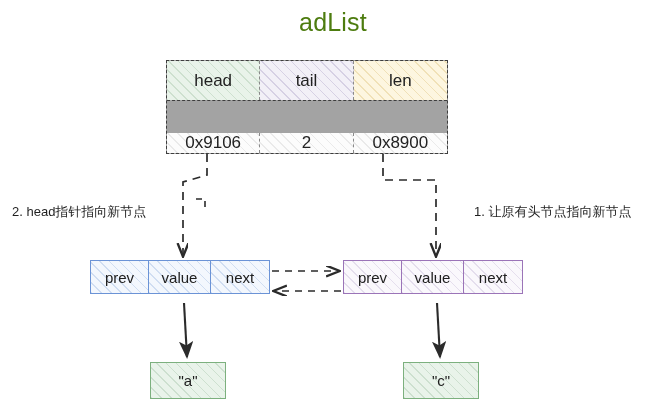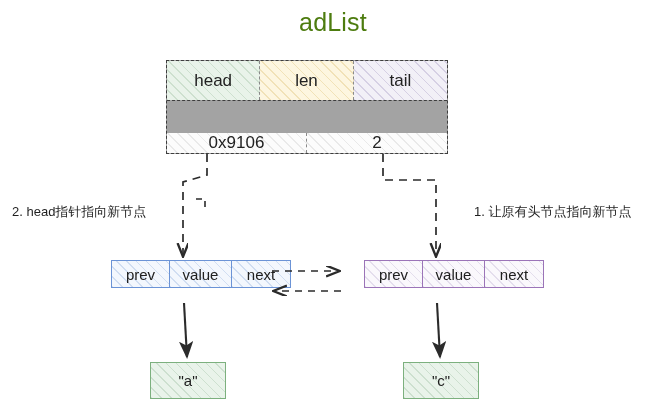--- a/index.html
+++ b/index.html
@@ -72,24 +72,23 @@
   .hatch-green  { background-color: #e9f3ea; background-image: repeating-linear-gradient(45deg, rgba(140,180,145,0.30) 0 1px, transparent 1px 7px); }
   .hatch-yellow { background-color: #fdf6e0; background-image: repeating-linear-gradient(45deg, rgba(212,178,90,0.30) 0 1px, transparent 1px 7px); }
   .hatch-purple { background-color: #f2f0f7; background-image: repeating-linear-gradient(45deg, rgba(150,135,185,0.30) 0 1px, transparent 1px 7px); }
   .hatch-plain  { background-color: #fcfcfc; background-image: repeating-linear-gradient(45deg, rgba(150,150,150,0.18) 0 1px, transparent 1px 7px); margin-top: 32px; }
   .hatch-blue   { background-color: #f3f7fd; background-image: repeating-linear-gradient(45deg, rgba(110,150,210,0.26) 0 1px, transparent 1px 7px); }
   .hatch-lav    { background-color: #faf8fc; background-image: repeating-linear-gradient(45deg, rgba(160,140,190,0.24) 0 1px, transparent 1px 7px); }
 
   
   .node {
     position: absolute;
-    height: 28px;
-    display: flex;
-    box-sizing: border-box;
-    margin-left: 21px;
+    height: 34px;
+    display: flex;
+    box-sizing: border-box;
   }
   .node-cell {
     display: flex;
     align-items: center;
     justify-content: center;
     font-size: 15px;
     color: #202020;
     box-sizing: border-box;
   }
   #node-left {
@@ -143,26 +142,27 @@
 </head>
 <body>
 
 <div id="canvas">
 
   <div id="title">adList</div>
 
   <div id="struct-table">
     <div class="struct-row head-row">
       <div class="struct-cell hatch-green">head</div>
+      <div class="struct-cell hatch-purple">tail</div>
       <div class="struct-cell hatch-yellow">len</div>
-      <div class="struct-cell hatch-purple">tail</div>
     </div>
     <div class="struct-row">
       <div class="struct-cell hatch-plain">0x9106</div>
       <div class="struct-cell hatch-plain">2</div>
+      <div class="struct-cell hatch-plain">0x8900</div>
     </div>
   </div>
 
   <div id="node-left" class="node">
     <div class="node-cell cell-prev  hatch-blue">prev</div>
     <div class="node-cell cell-value hatch-blue">value</div>
     <div class="node-cell cell-next  hatch-blue">next</div>
   </div>
 
   <div id="node-right" class="node">

